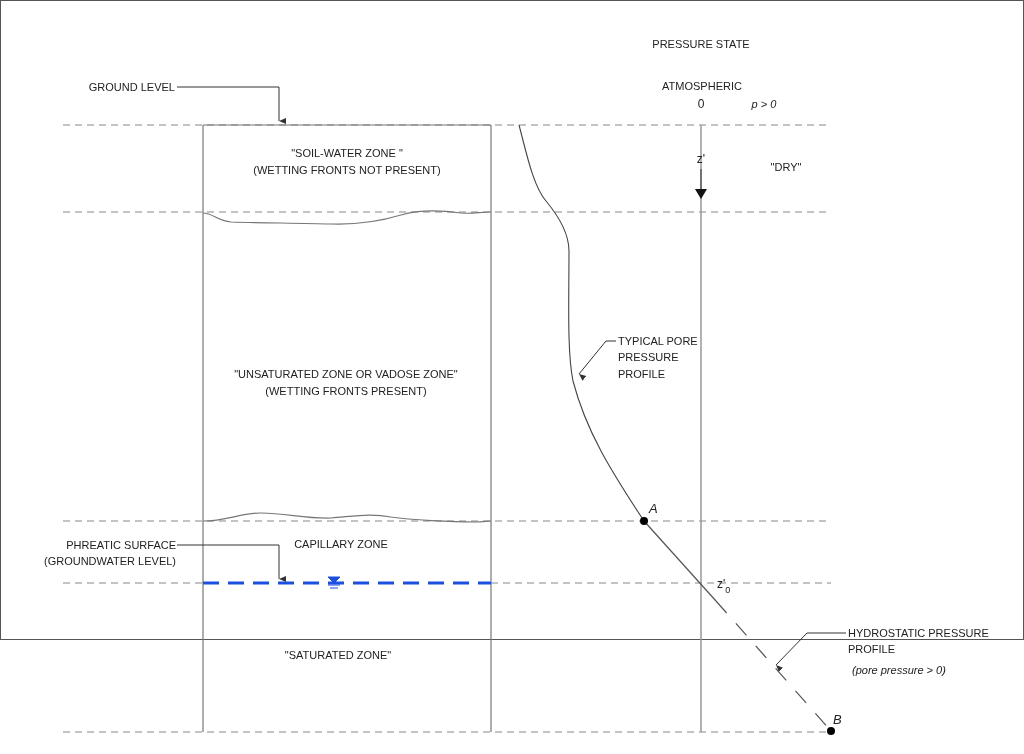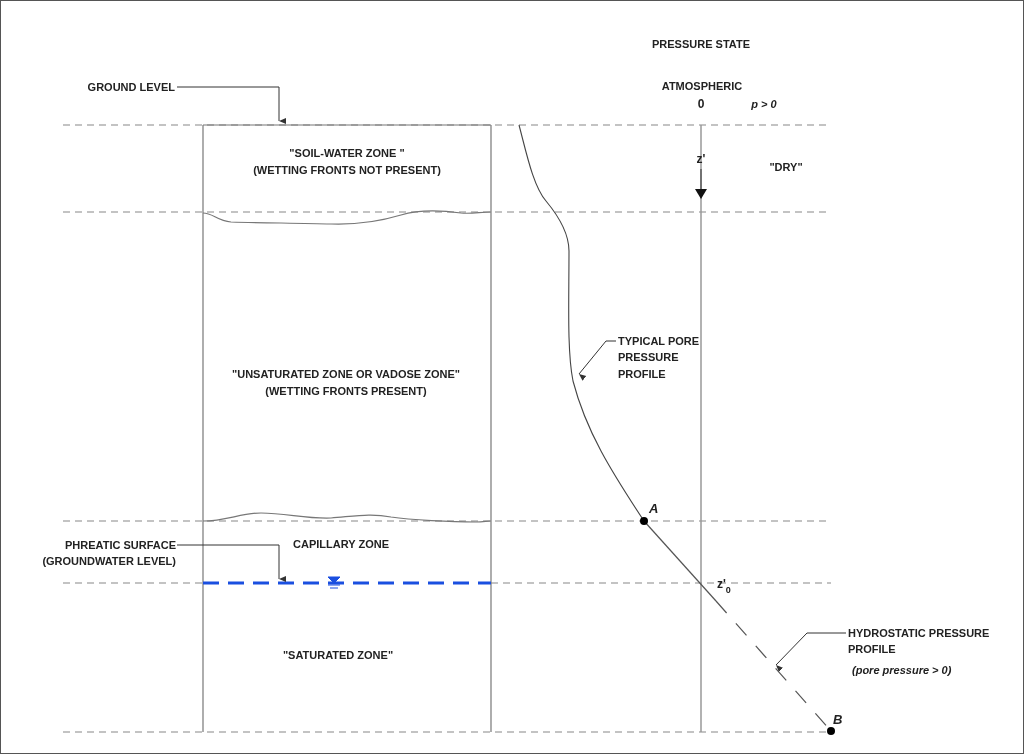--- a/index.html
+++ b/index.html
@@ -1,17 +1,17 @@
 <!DOCTYPE html>
 <html><head>
 <meta charset="utf-8">
 <style>
   html, body { margin: 0; padding: 0; background: #ffffff; }
   body { width: 1024px; height: 754px; overflow: hidden; position: relative; }
-  #canvas { position: absolute; left: 0; top: 0; width: 1024px; height: 754px; border: 1px solid #555; box-sizing: border-box; font-weight: bold; }
+  #canvas { position: absolute; left: 0; top: 0; width: 1024px; height: 640px; border: 1px solid #555; box-sizing: border-box; }
   svg text { font-family: "Liberation Sans", sans-serif; fill: #222; }
   .lbl { font-size: 11px; }
   .ital { font-style: italic; }
 </style>
 </head>
 <body>
 
 <div id="canvas">
 <svg width="1024" height="754" viewBox="0 0 1024 754">
   <defs>

